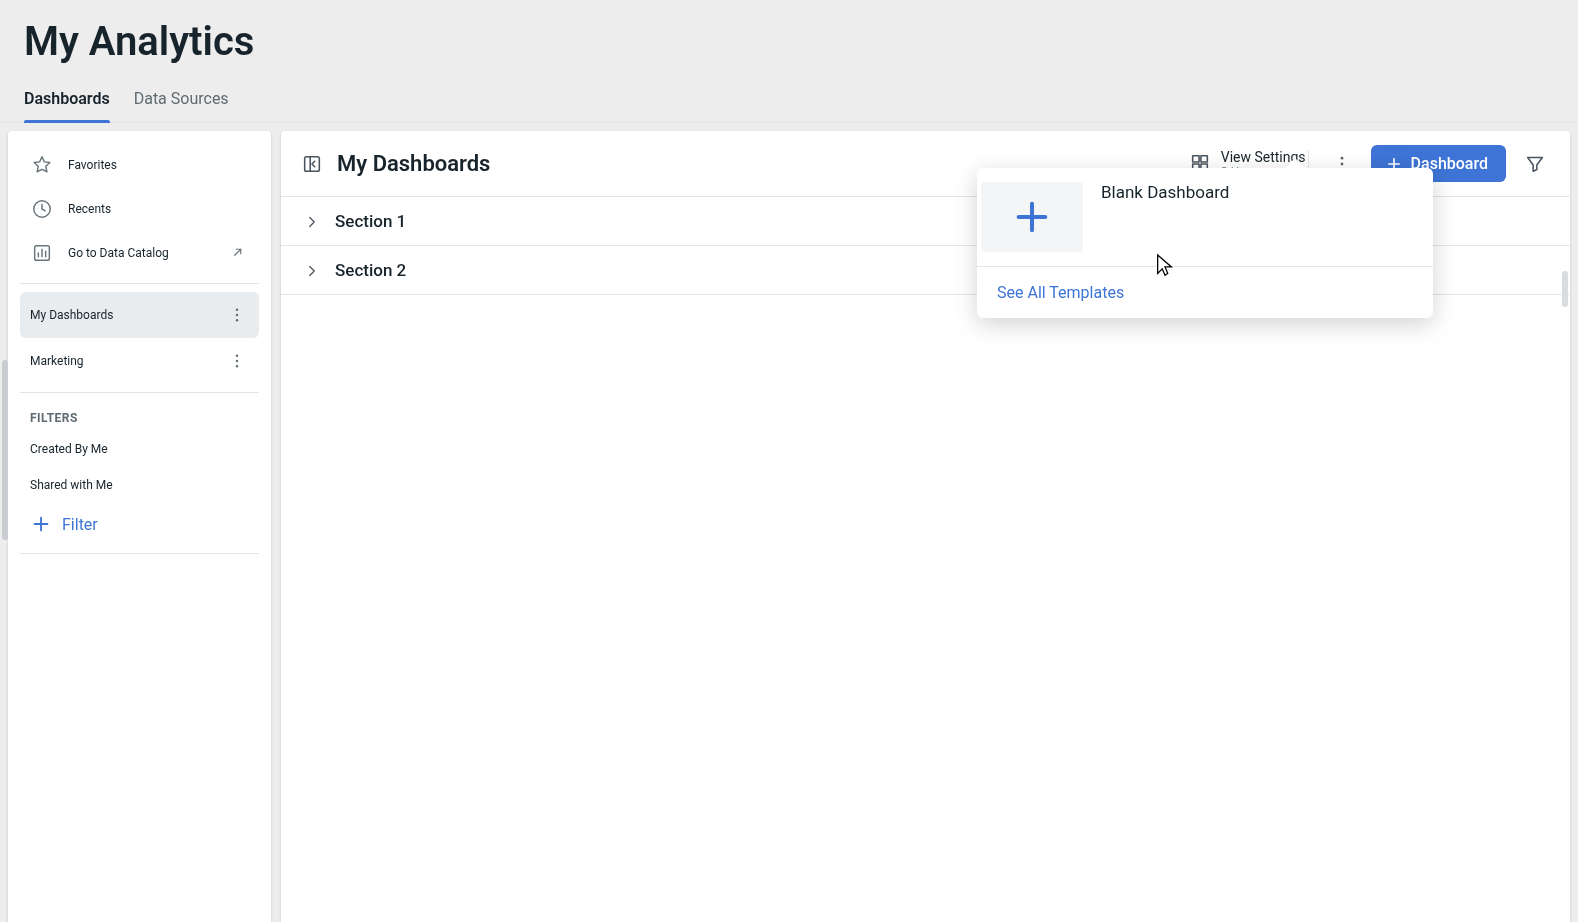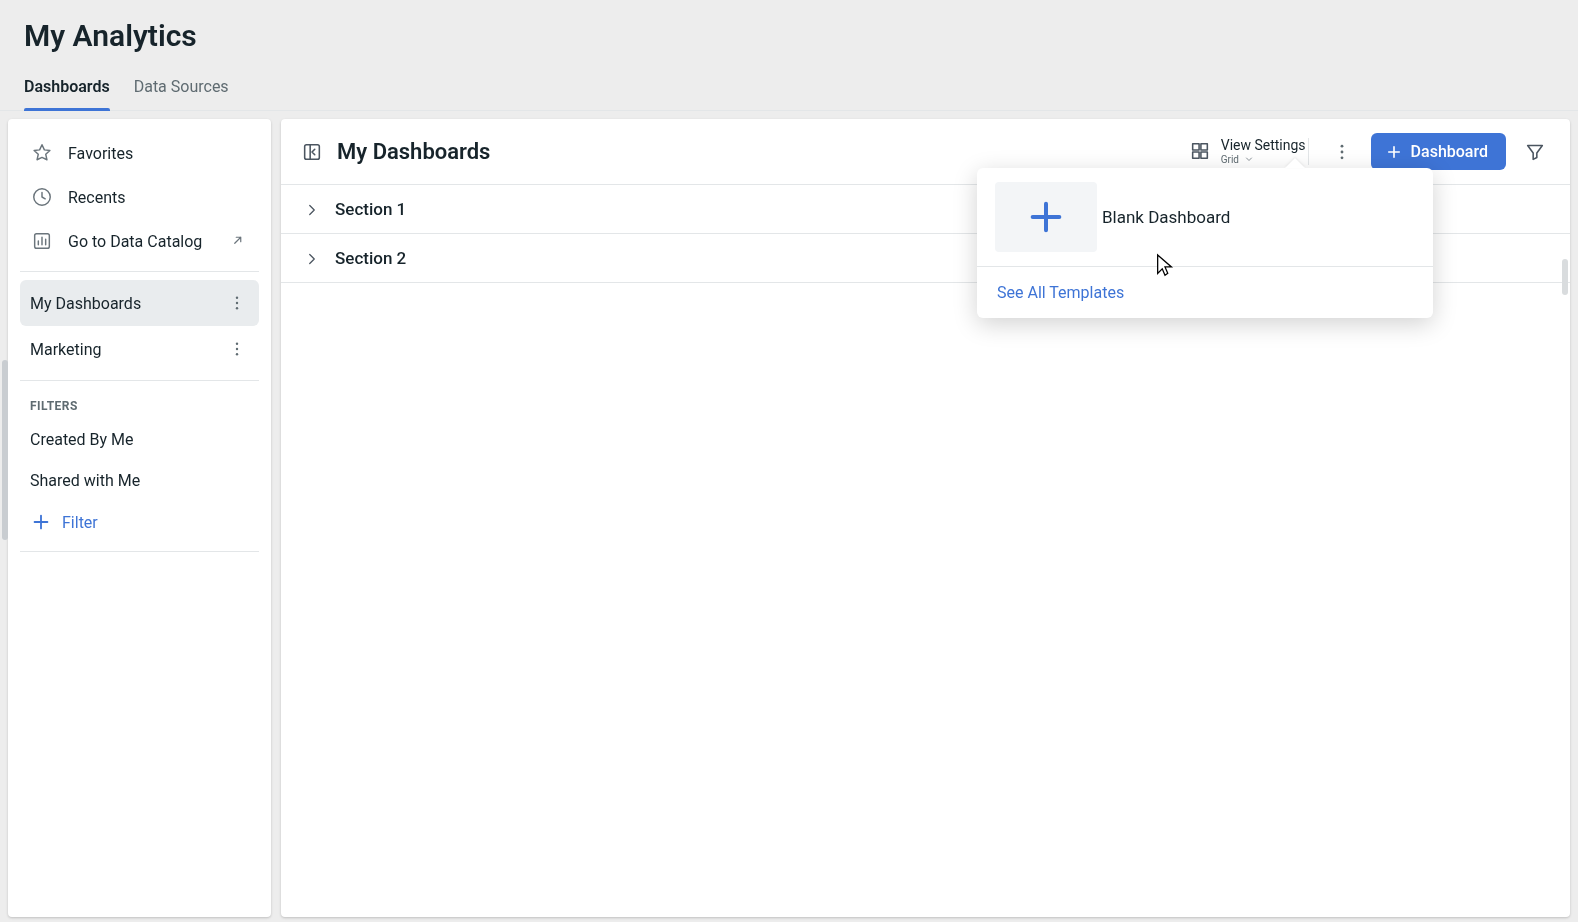--- a/index.html
+++ b/index.html
@@ -23,21 +23,21 @@
     color:var(--text);
     position:relative;
     overflow:hidden;
   }
 
   
   .header{
     padding:18px 24px 0 24px;
   }
   .title{
-    font-size:30px;
+    font-size:40px;
     font-weight:600;
     margin:0;
   }
   .tabs{
     display:flex;
     gap:24px;
     padding:0 24px;
     margin-top:14px;
     border-bottom:1px solid var(--divider);
   }
@@ -73,21 +73,21 @@
     border-radius:4px;
     box-shadow:var(--shadow);
     display:flex;flex-direction:column;
     padding:12px 12px 16px 12px;
     overflow-y:auto;
   }
   .side-item{
     display:flex;align-items:center;gap:14px;
     padding:11px 10px;
     border-radius:6px;
-    font-size:16px;
+    font-size:12px;
     cursor:pointer;
     color:var(--text);
     position:relative;
   }
   .side-item .ic{flex:0 0 24px;display:flex;align-items:center;justify-content:center;}
   .side-item .ext{margin-left:auto;}
   .side-item.selected{background:var(--hover);}
   .side-sep{height:1px;background:var(--divider);margin:8px 0;}
   .side-heading{
     font-size:12px;font-weight:700;letter-spacing:0.04em;
@@ -180,22 +180,22 @@
     box-shadow:var(--shadow-lg);
     z-index:50;
   }
   .popover::before{
     content:"";
     position:absolute;top:-10px;right:128px;
     border:10px solid transparent;border-bottom-color:var(--panel);border-top:none;
     filter:drop-shadow(0 -1px 1px rgba(0,0,0,0.08));
   }
   .pop-item{
-    display:flex;align-items:center;gap:5px;
-    padding:14px 18px;
+    display:flex;gap:18px;
+    padding:14px 4px;
     cursor:pointer;
   }
   .pop-thumb{
     width:102px;height:70px;
     background:#f3f5f7;
     border-radius:4px;
     display:flex;align-items:center;justify-content:center;
   }
   .pop-thumb svg{width:40px;height:40px;}
   .pop-label{font-size:17px;color:var(--text);}

